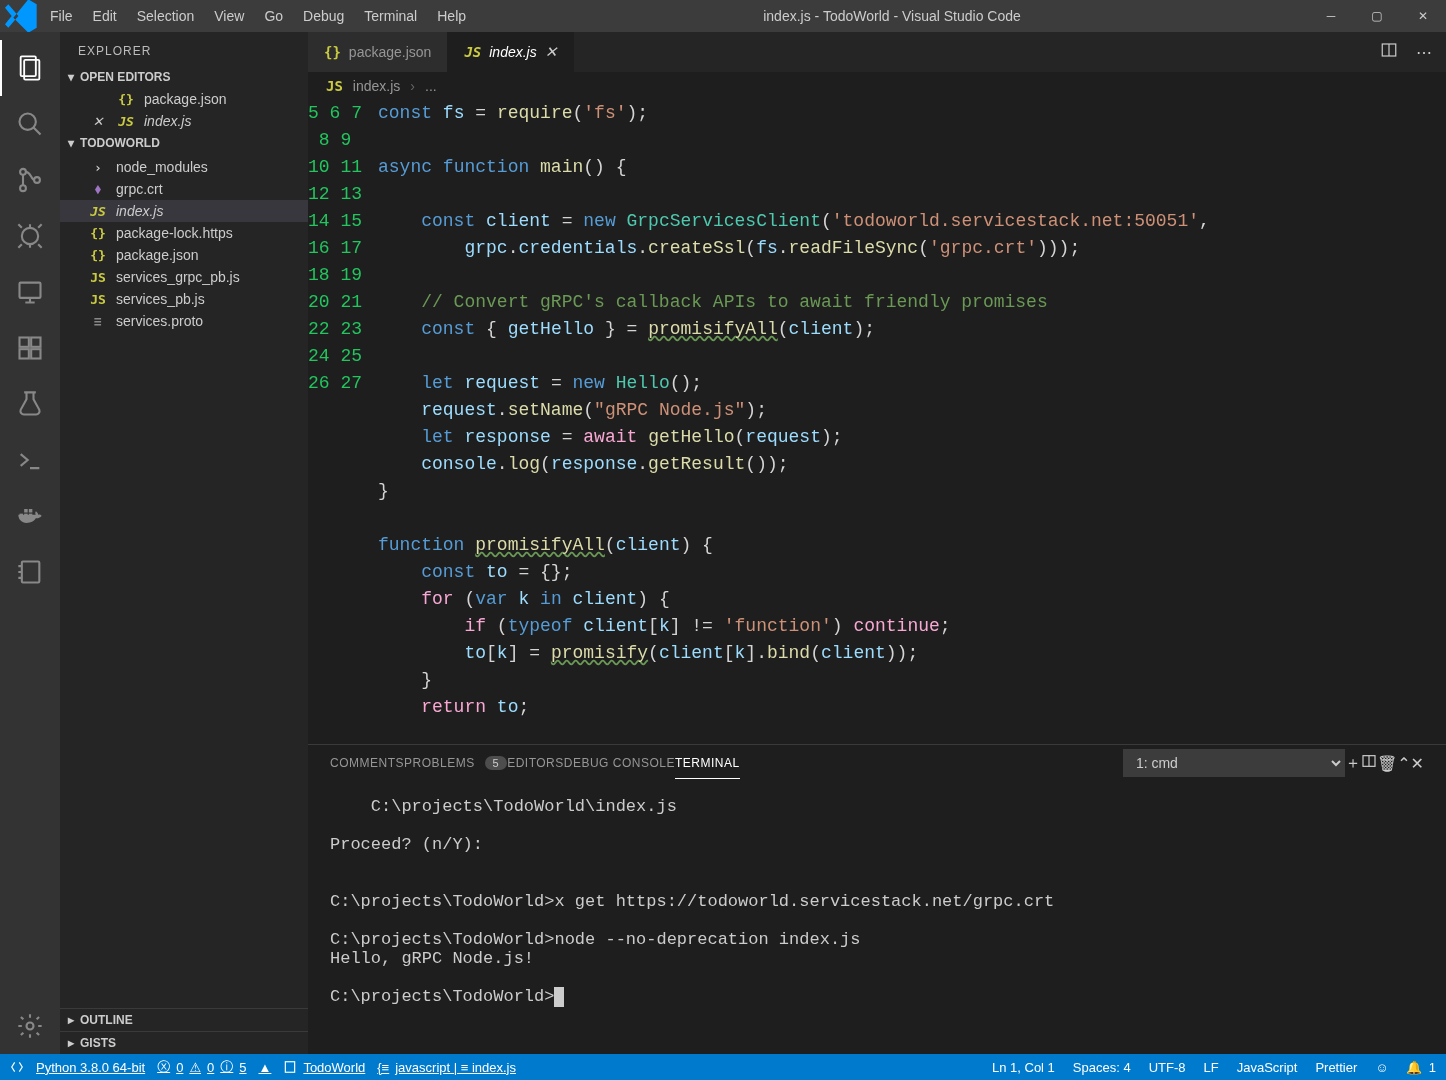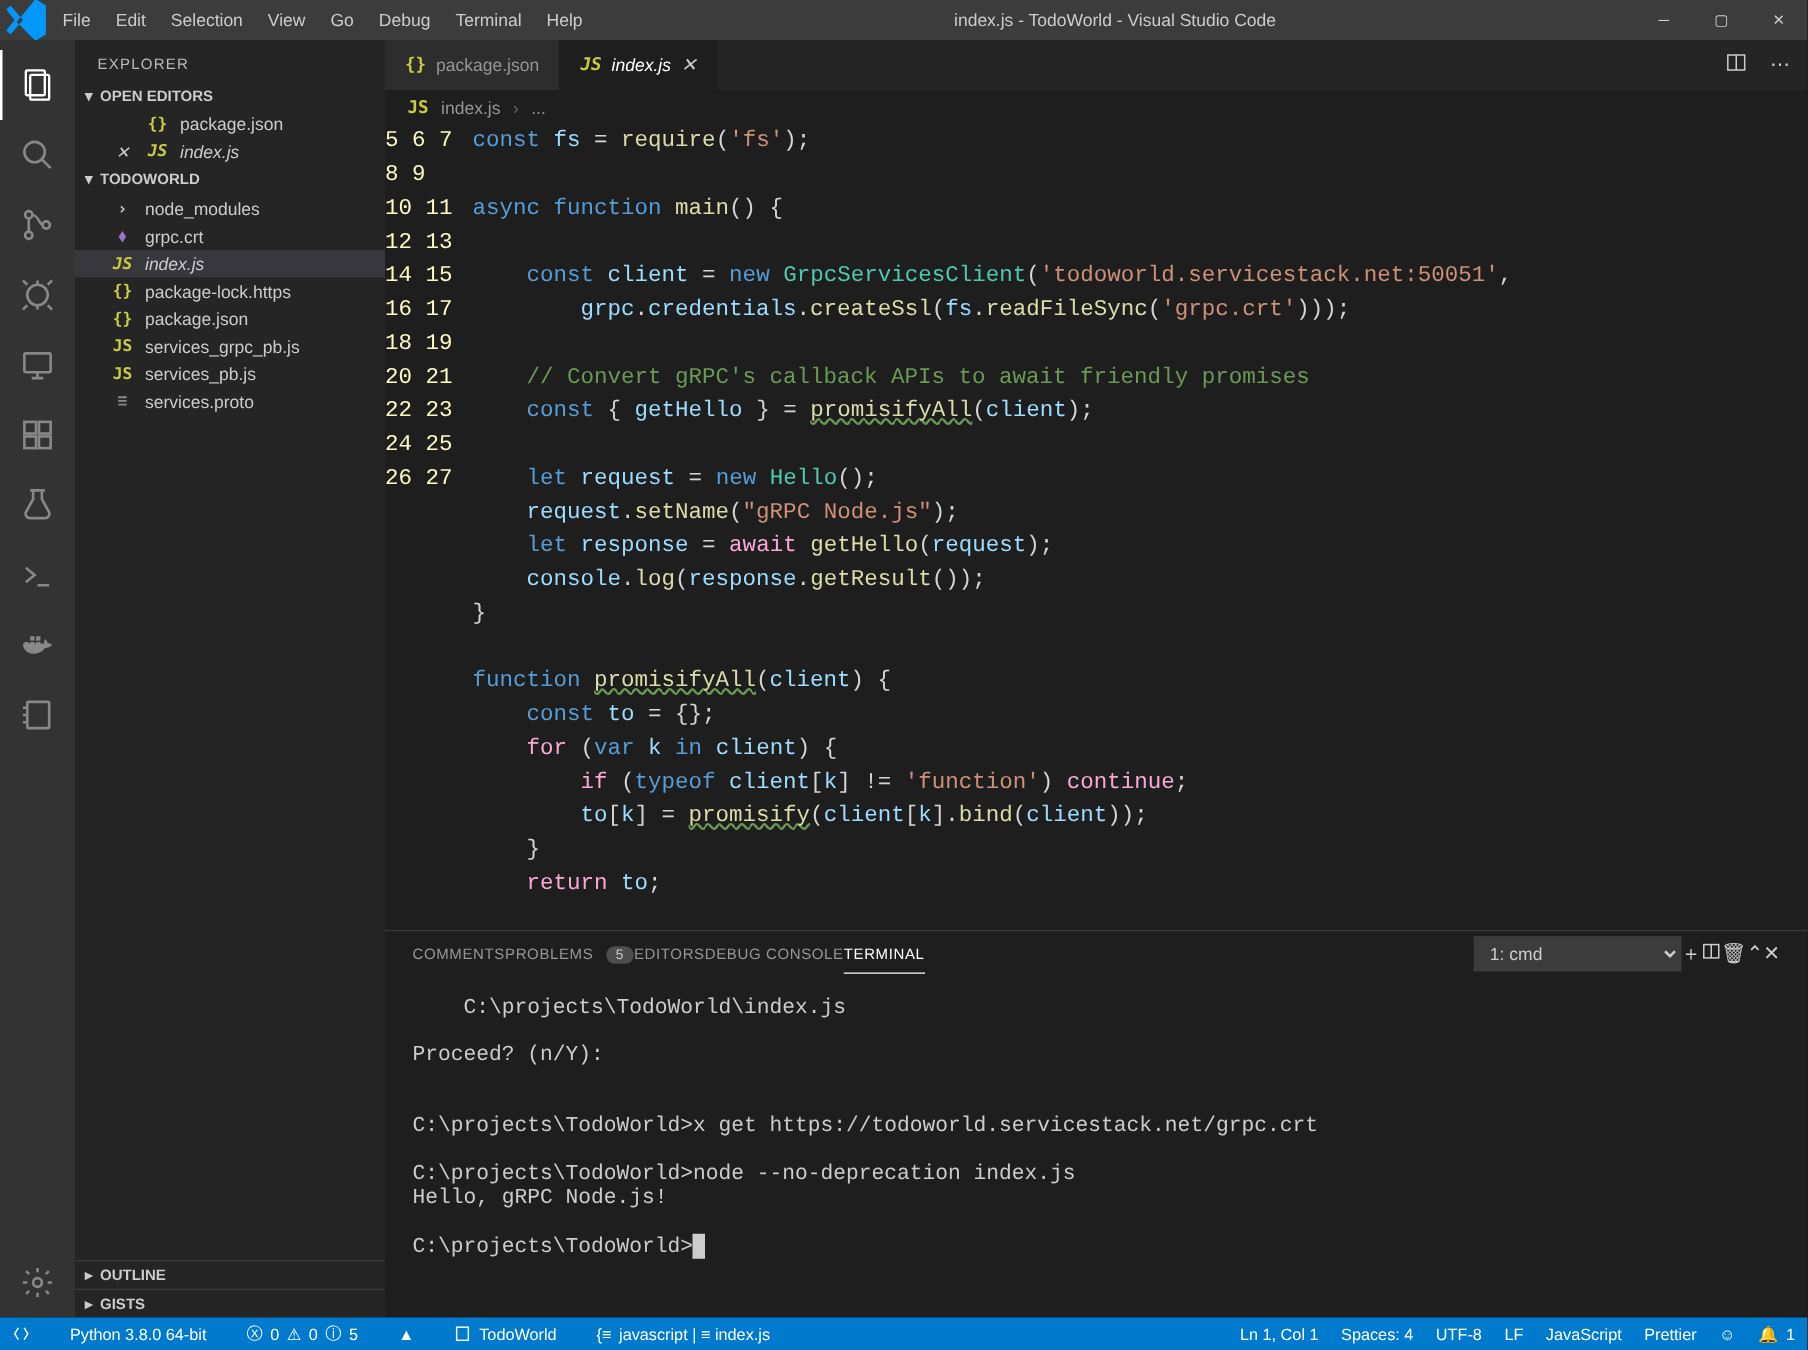--- a/index.html
+++ b/index.html
@@ -71,21 +71,21 @@
 .tab.active { background:#1e1e1e; color:#fff; }
 .tab.modified { font-style:italic; }
 .tab .close { color:#ccc; font-size:15px; }
 .tabbar .spacer { flex:1; }
 .tabbar .right-icons { display:flex; align-items:center; gap:18px; padding:0 14px; color:#ccc; }
 
 .breadcrumb { height:28px; display:flex; align-items:center; gap:10px; padding:0 18px; color:#969696; font-size:14px; }
 .breadcrumb .sep { color:#666; }
 
 .code-wrap { flex:1; display:flex; font-family:Consolas,"Courier New",monospace; font-size:18px; line-height:27px; overflow:hidden; }
-.gutter { width:70px; text-align:left; color:#fef9c3; padding-right:16px; user-select:none; }
+.gutter { width:70px; text-align:center; color:#22c55e; padding-right:16px; user-select:none; }
 .code { flex:1; white-space:pre; color:#d4d4d4; overflow:hidden; }
 .tok-kw { color:#569cd6; }
 .tok-ctrl { color:#f9a8d4; }
 .tok-fn { color:#dcdcaa; }
 .tok-var { color:#9cdcfe; }
 .tok-type { color:#4ec9b0; }
 .tok-str { color:#ce9178; }
 .tok-cmt { color:#6a9955; }
 .tok-punc { color:#d4d4d4; }
 .squig { text-decoration: underline wavy #6a9955; text-decoration-skip-ink:none; }
@@ -94,34 +94,34 @@
   height:310px; border-top:1px solid #3a3a3a; display:flex; flex-direction:column;
   background:#1e1e1e;
 }
 .panel-tabs { height:36px; display:flex; align-items:center; padding:0 22px; font-size:12px; color:#969696; }
 .panel-tabs .ptab { cursor:pointer; padding:8px 0; letter-spacing:0.5px; }
 .panel-tabs .ptab.active { color:#fff; border-bottom:1px solid #fff; }
 .panel-tabs .badge { background:#4d4d4d; color:#ccc; border-radius:10px; padding:1px 8px; font-size:11px; margin-left:6px; }
 .panel-tabs .spacer { flex:1; }
 .panel-tabs select {
   background:#3c3c3c; color:#ccc; border:1px solid #3c3c3c; padding:4px 8px;
-  width:166px; font-size:14px;
+  width:222px; font-size:14px;
 }
 .panel-tabs .picon { color:#ccc; cursor:pointer; font-size:16px; }
 .term {
   flex:1; padding:16px 22px 8px; font-family:Consolas,"Courier New",monospace; font-size:17px;
   color:#ccc; white-space:pre; overflow:hidden; position:relative;
 }
 .term .cursor { display:inline-block; width:10px; height:20px; background:#ccc; vertical-align:middle; }
 
 .statusbar {
   height:26px; background:#007acc; color:#fff; display:flex; align-items:center;
   font-size:13px; padding:0 10px; gap:18px;
 }
-.statusbar .left { display:flex; align-items:center; gap:32px; }
+.statusbar .left { display:flex; align-items:center; gap:12px;text-decoration:underline; }
 .statusbar .right { display:flex; align-items:center; gap:18px; margin-left:auto; }
 .statusbar .seg { display:flex; align-items:center; gap:6px; }
 .statusbar svg { width:14px; height:14px; }
 </style>
 </head>
 <body>
 
 <div class="titlebar">
   <div class="logo">
     <svg viewBox="0 0 24 24" fill="#0098ff">

